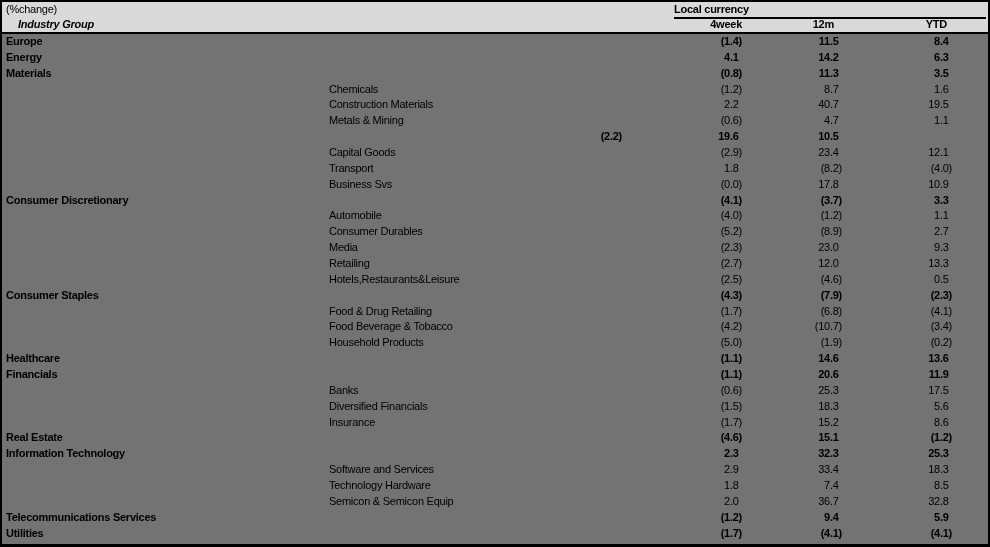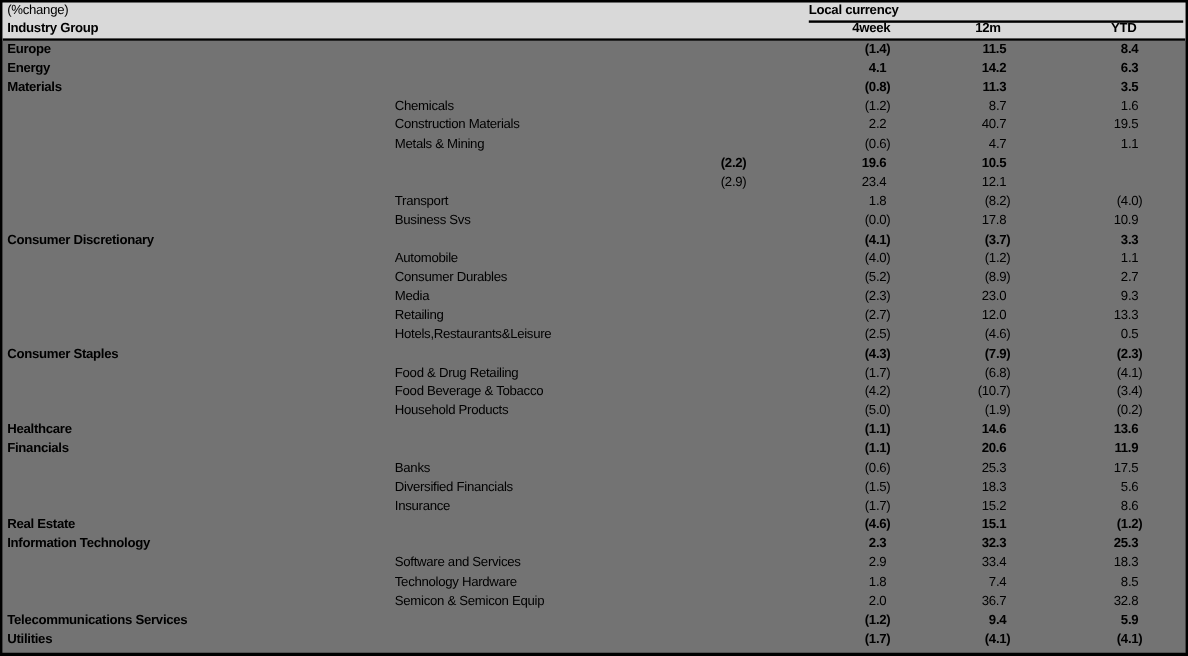--- a/index.html
+++ b/index.html
@@ -41,21 +41,21 @@
     border-bottom: 2px solid var(--border-color);
     margin-right: 2px;
   }
   .hrow2 {
     display: grid;
     grid-template-columns: 327px 295px 120px 100px 110px 38px;
     height: 14px;
     line-height: 13px;
     font-weight: bold;
   }
-  .hgroup { padding-left: 4px; }
+  .hgroup { padding-left: 16px; font-style: italic; }
   .hnum { text-align: right; }
   .hnum.h1 { padding-right: 2px; }
   .hnum.h2 { padding-right: 10px; }
   .hnum.h3 { padding-right: 7px; text-align: right; }
   
   .row {
     display: grid;
     grid-template-columns: 327px 295px 120px 100px 110px 38px;
     height: 15.87px;
     line-height: 15.87px;
@@ -135,20 +135,21 @@
       </div>
       <div class="row group">
         <div class="cl2"></div>
         <div class="cv">(2.2)</div>
         <div class="cv">19.6<span class="hp">)</span></div>
         <div class="cv">10.5<span class="hp">)</span></div>
         <div></div>
       </div>
       <div class="row">
         <div class="cl1"></div>
+        <div class="cl2">Capital Goods</div>
         <div class="cv">(2.9)</div>
         <div class="cv">23.4<span class="hp">)</span></div>
         <div class="cv">12.1<span class="hp">)</span></div>
         <div></div>
       </div>
       <div class="row">
         <div class="cl1"></div>
         <div class="cl2">Transport</div>
         <div class="cv">1.8<span class="hp">)</span></div>
         <div class="cv">(8.2)</div>

